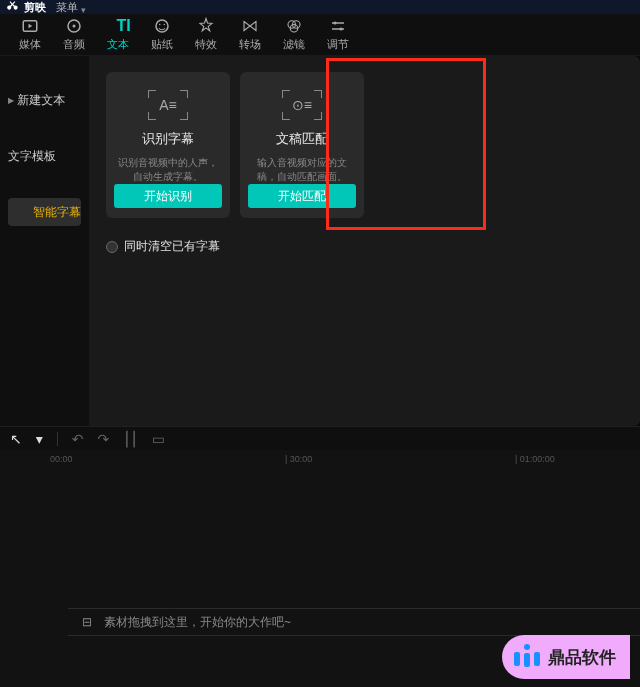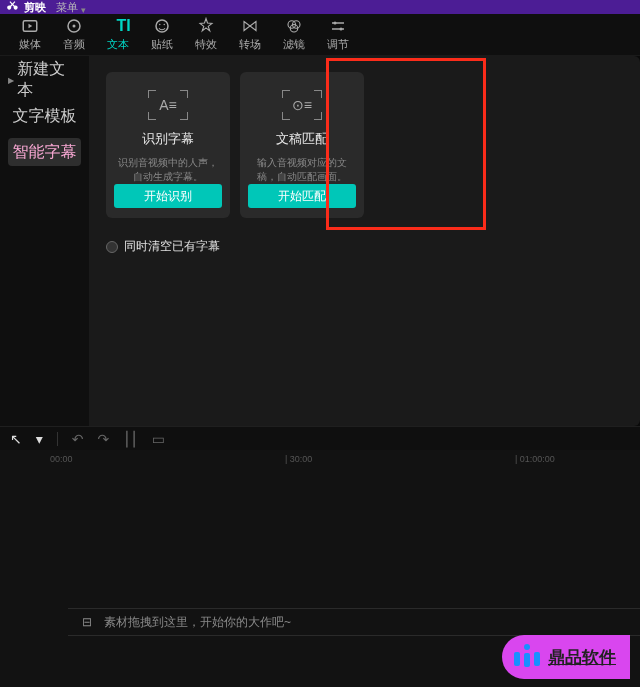--- a/index.html
+++ b/index.html
@@ -7,21 +7,21 @@
     width: 640px;
     height: 687px;
     background: #0a0a0a;
     font-family: "Microsoft YaHei", Arial, sans-serif;
     color: #cfcfcf;
     overflow: hidden;
     font-size: 12px;
   }
   .titlebar {
     height: 14px;
-    background: #4c1d95;
+    background: #0f172a;
     display: flex;
     align-items: center;
     padding: 0 6px;
     gap: 10px;
   }
   .logo {
     display: flex;
     align-items: center;
     gap: 4px;
     color: #fff;
@@ -68,36 +68,38 @@
     background: #0f0f0f;
     padding: 10px 8px;
     display: flex;
     flex-direction: column;
     gap: 8px;
     border-right: 1px solid #1a1a1a;
   }
   .side-item {
     display: flex;
     align-items: center;
-    justify-content: center;
+    justify-content: flex-start;
     height: 28px;
     border-radius: 4px;
     color: #ccc;
-    font-size: 16px;
+    font-size: 12px;
     cursor: pointer;
     gap: 3px;
+    margin-top: 20px;
   }
   .side-item.has-arrow::before {
     content: "▶";
     font-size: 8px;
     color: #888;
   }
   .side-item.active {
     background: #2e2e2e;
-    color: #f9a8d4;
+    color: #eab308;
+    padding-left: 25px;
   }
   .content {
     flex: 1;
     background: #1a1a1a;
     padding: 16px;
     border-radius: 0 6px 6px 0;
     position: relative;
   }
   .cards {
     display: flex;
@@ -225,31 +227,30 @@
     align-items: center;
     gap: 12px;
     padding-left: 14px;
     color: #888;
     font-size: 12px;
   }
   .watermark {
     position: absolute;
     bottom: 8px;
     right: 10px;
-    background: #d946ef;
+    background: #f0abfc;
     color: #222;
     border-radius: 22px 0 0 22px;
     height: 44px;
     display: flex;
     align-items: center;
     gap: 8px;
     padding: 0 14px 0 12px;
     font-size: 17px;
     font-weight: bold;
-    text-decoration: underline;
   }
   .wm-logo {
     width: 26px; height: 26px;
     position: relative;
   }
   .wm-logo .bar1 { position:absolute; left:0; top:8px; width:6px; height:14px; background:#1890ff; border-radius:2px;}
   .wm-logo .bar2 { position:absolute; left:10px; top:0; width:6px; height:6px; background:#1890ff; border-radius:3px;}
   .wm-logo .bar3 { position:absolute; left:10px; top:9px; width:6px; height:14px; background:#1890ff; border-radius:2px;}
   .wm-logo .bar4 { position:absolute; left:20px; top:8px; width:6px; height:14px; background:#1890ff; border-radius:2px;}
 </style>

